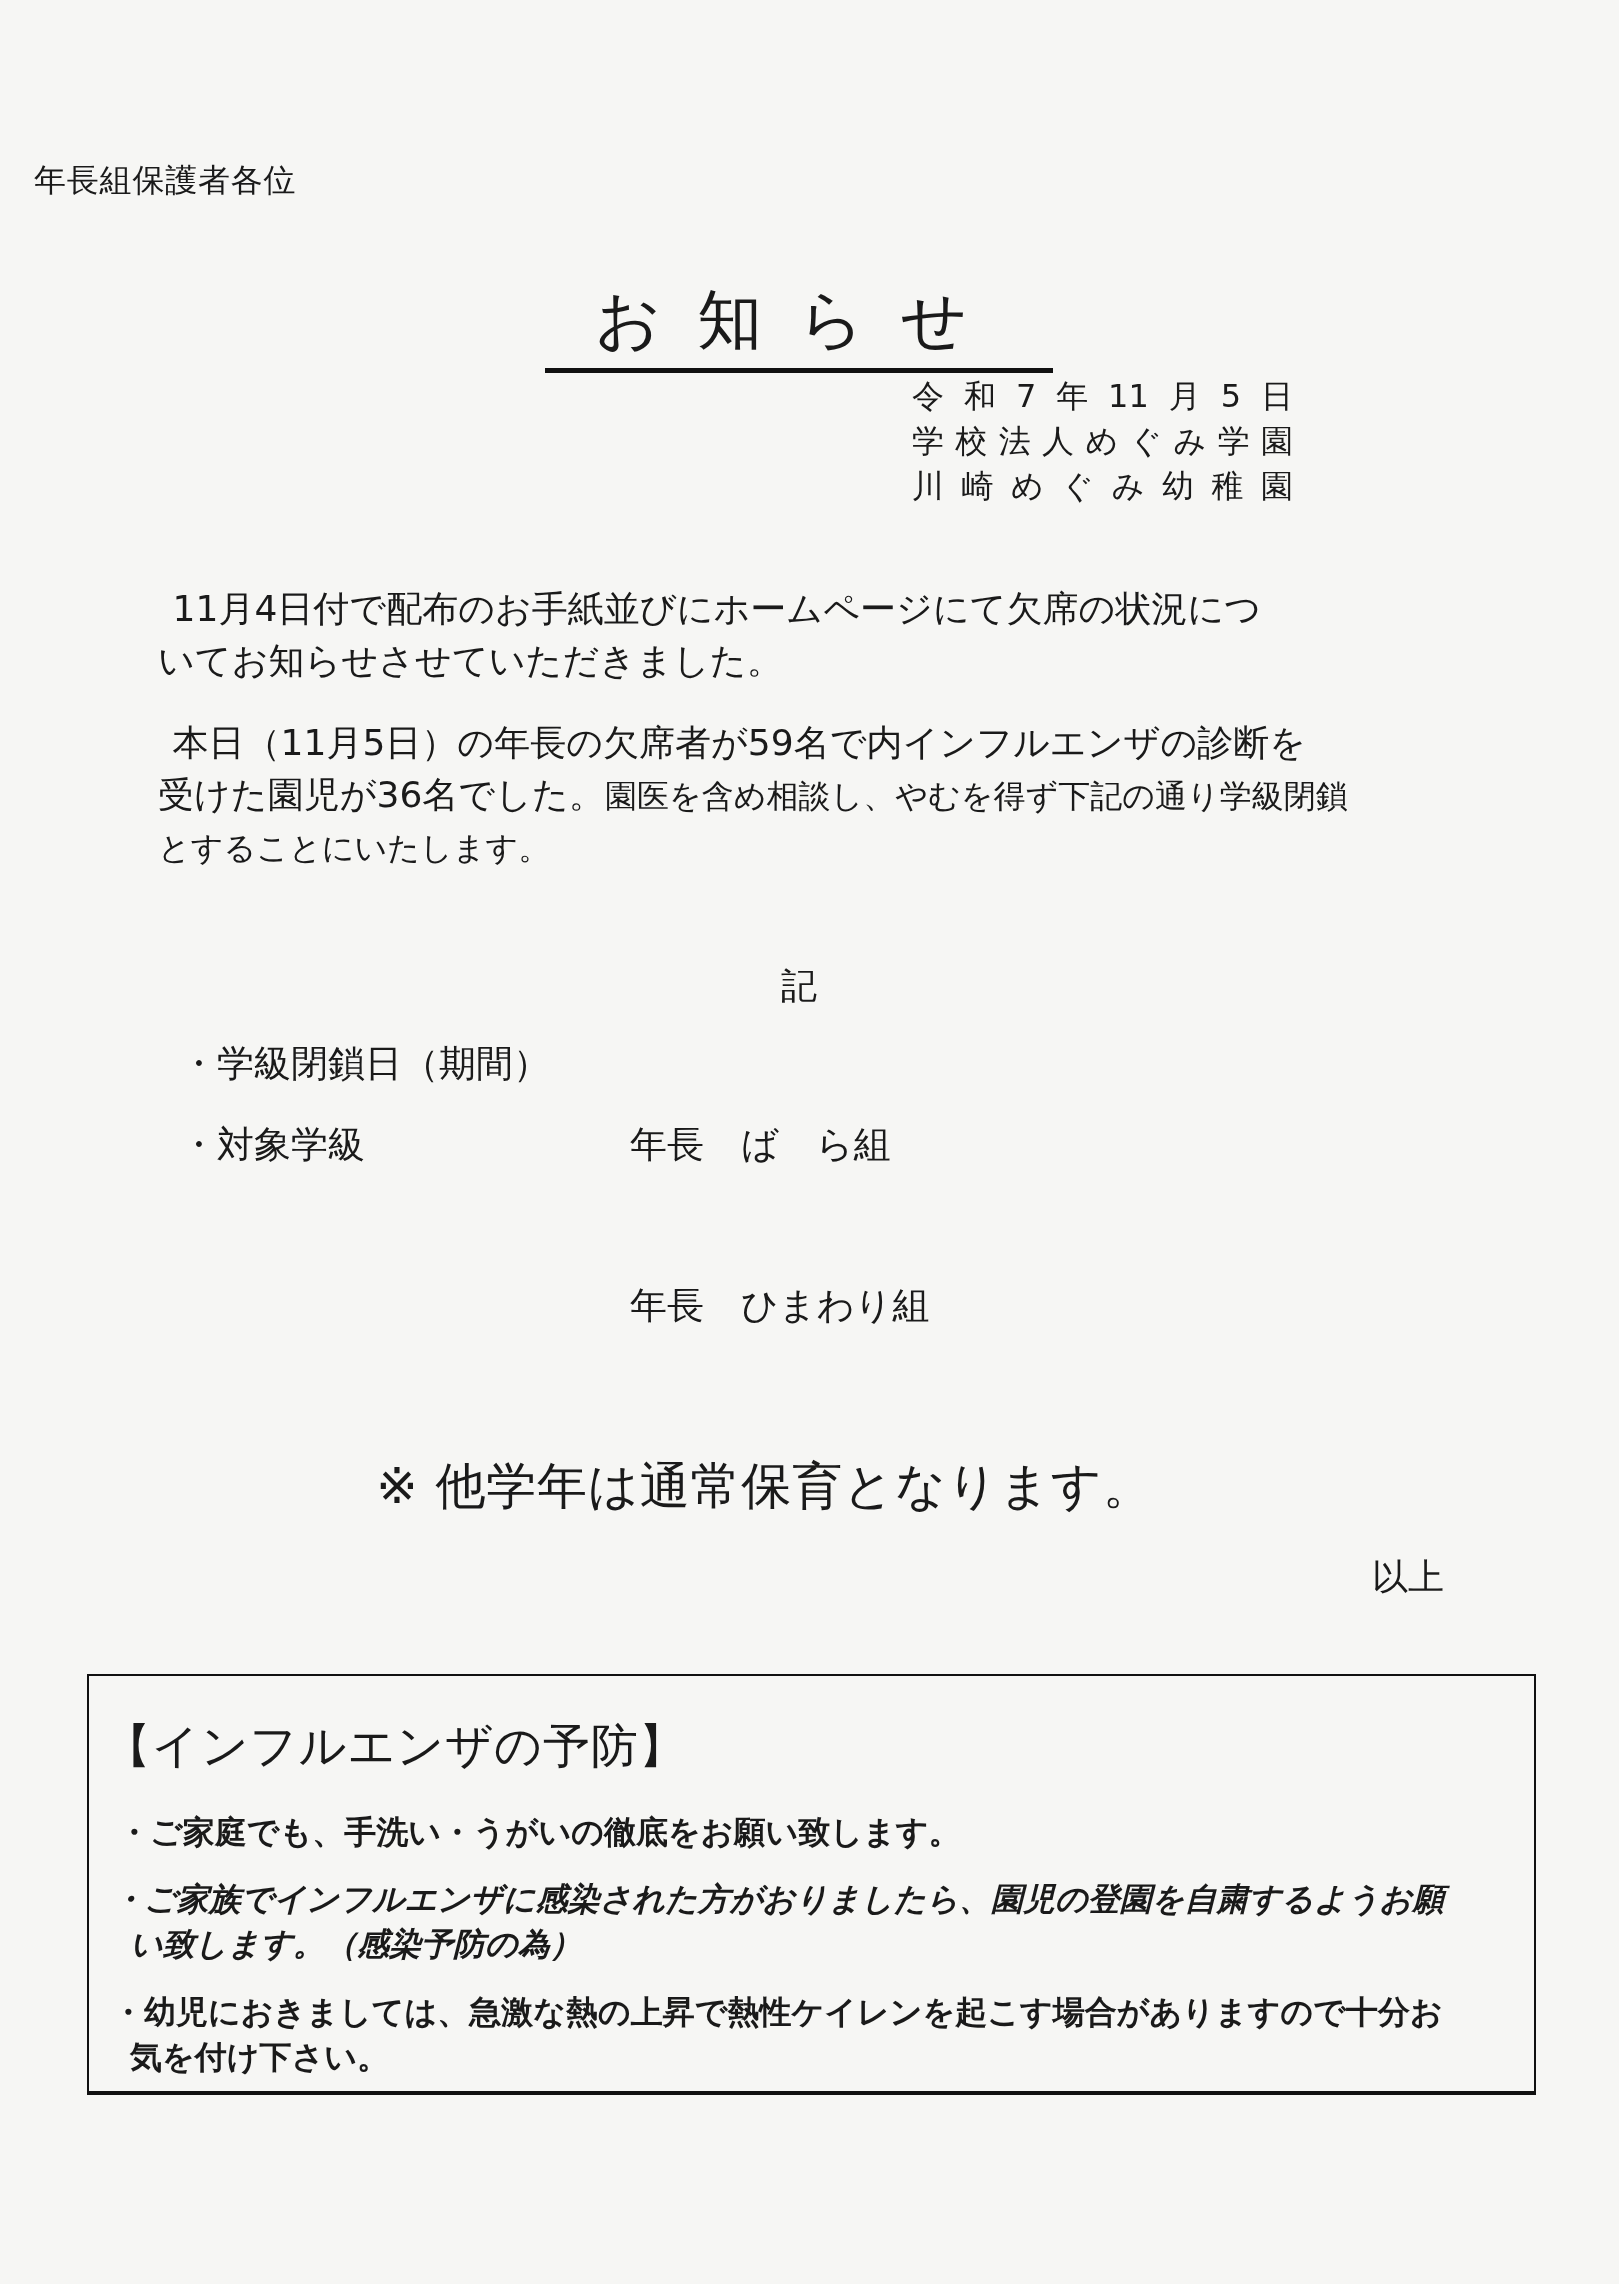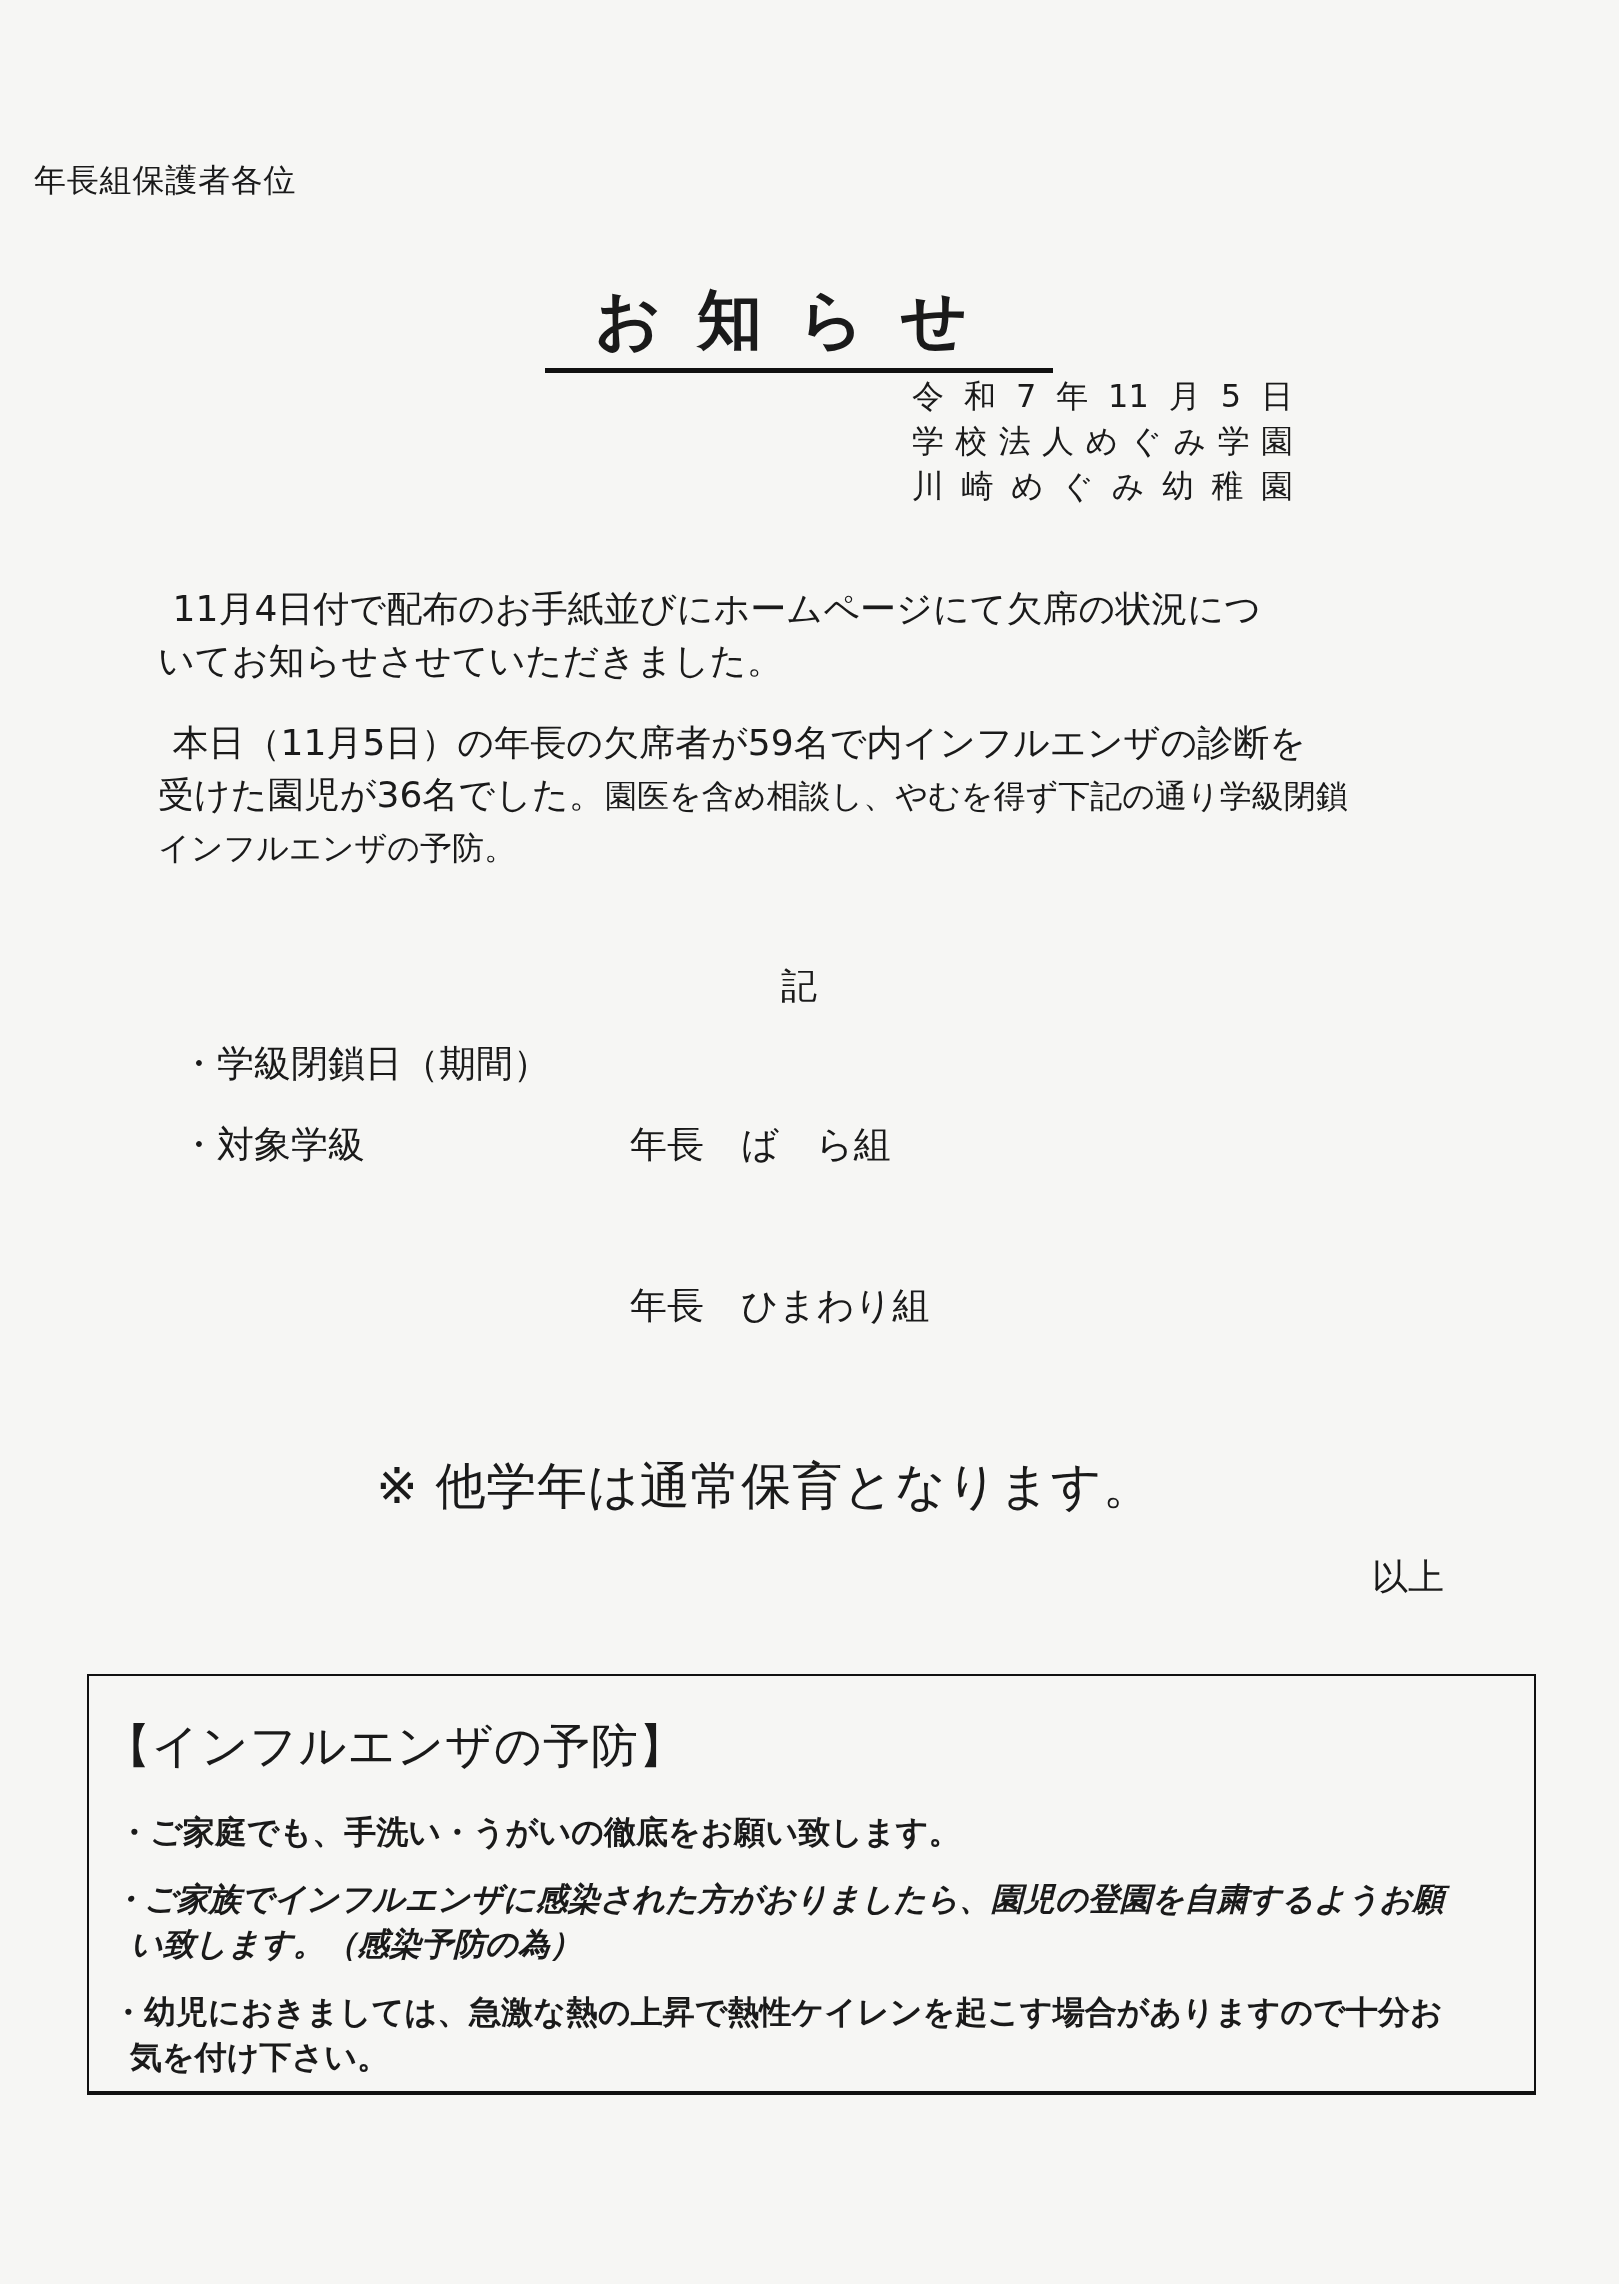--- a/index.html
+++ b/index.html
@@ -24,21 +24,21 @@
 
     .addressee {
       left: 34px; top: 159px;
       font-size: 32px;
       letter-spacing: 0.8px;
     }
     .title {
       left: 545px; top: 279px;
       width: 508px;
       font-size: 65px;
-      font-weight: bold;
+      font-weight: normal;
       letter-spacing: 36px;
       text-align: center;
       font-family: "DejaVu Serif", "Liberation Serif", serif;
       line-height: 81px;
     }
     .title-underline {
       left: 545px; top: 368px;
       width: 508px; height: 4.9px;
       background: #111;
     }
@@ -134,21 +134,21 @@
   </div>
 
   <div class="abs para para1">
     <div>11月4日付で配布のお手紙並びにホームページにて欠席の状況につ</div>
     <div style="text-indent:0">いてお知らせさせていただきました。</div>
   </div>
 
   <div class="abs para para2">
     <div>本日（11月5日）の年長の欠席者が59名で内インフルエンザの診断を</div>
     <div style="text-indent:0"><span>受けた園児が36名でした。</span><span class="small">園医を含め相談し、やむを得ず下記の通り学級閉鎖</span></div>
-    <div style="text-indent:0" class="small">インフルエンザの予防。</div>
+    <div style="text-indent:0" class="small">とすることにいたします。</div>
   </div>
 
   <div class="abs ki">記</div>
 
   <div class="abs item-label row1">・学級閉鎖日（期間）</div>
 
   <div class="abs item-label row2">・対象学級</div>
   <div class="abs item-value row2">年長　ば　ら組</div>
   <div class="abs item-value row4">年長　ひまわり組</div>
 

